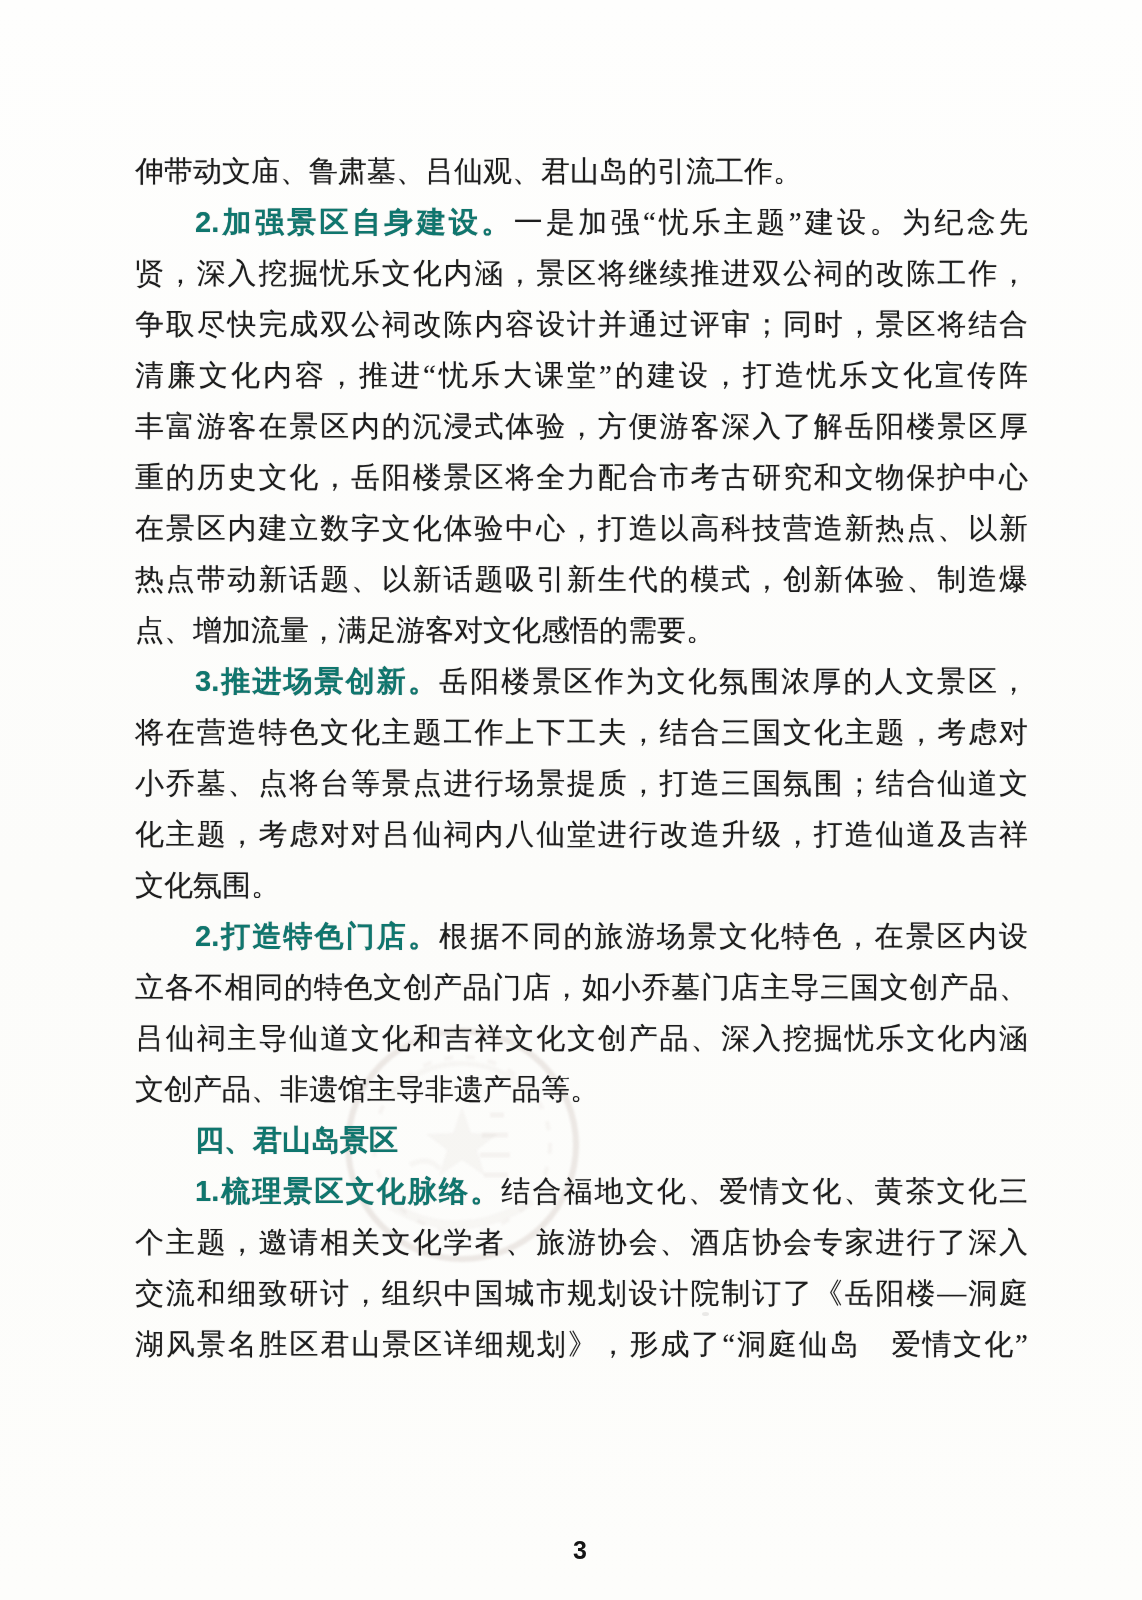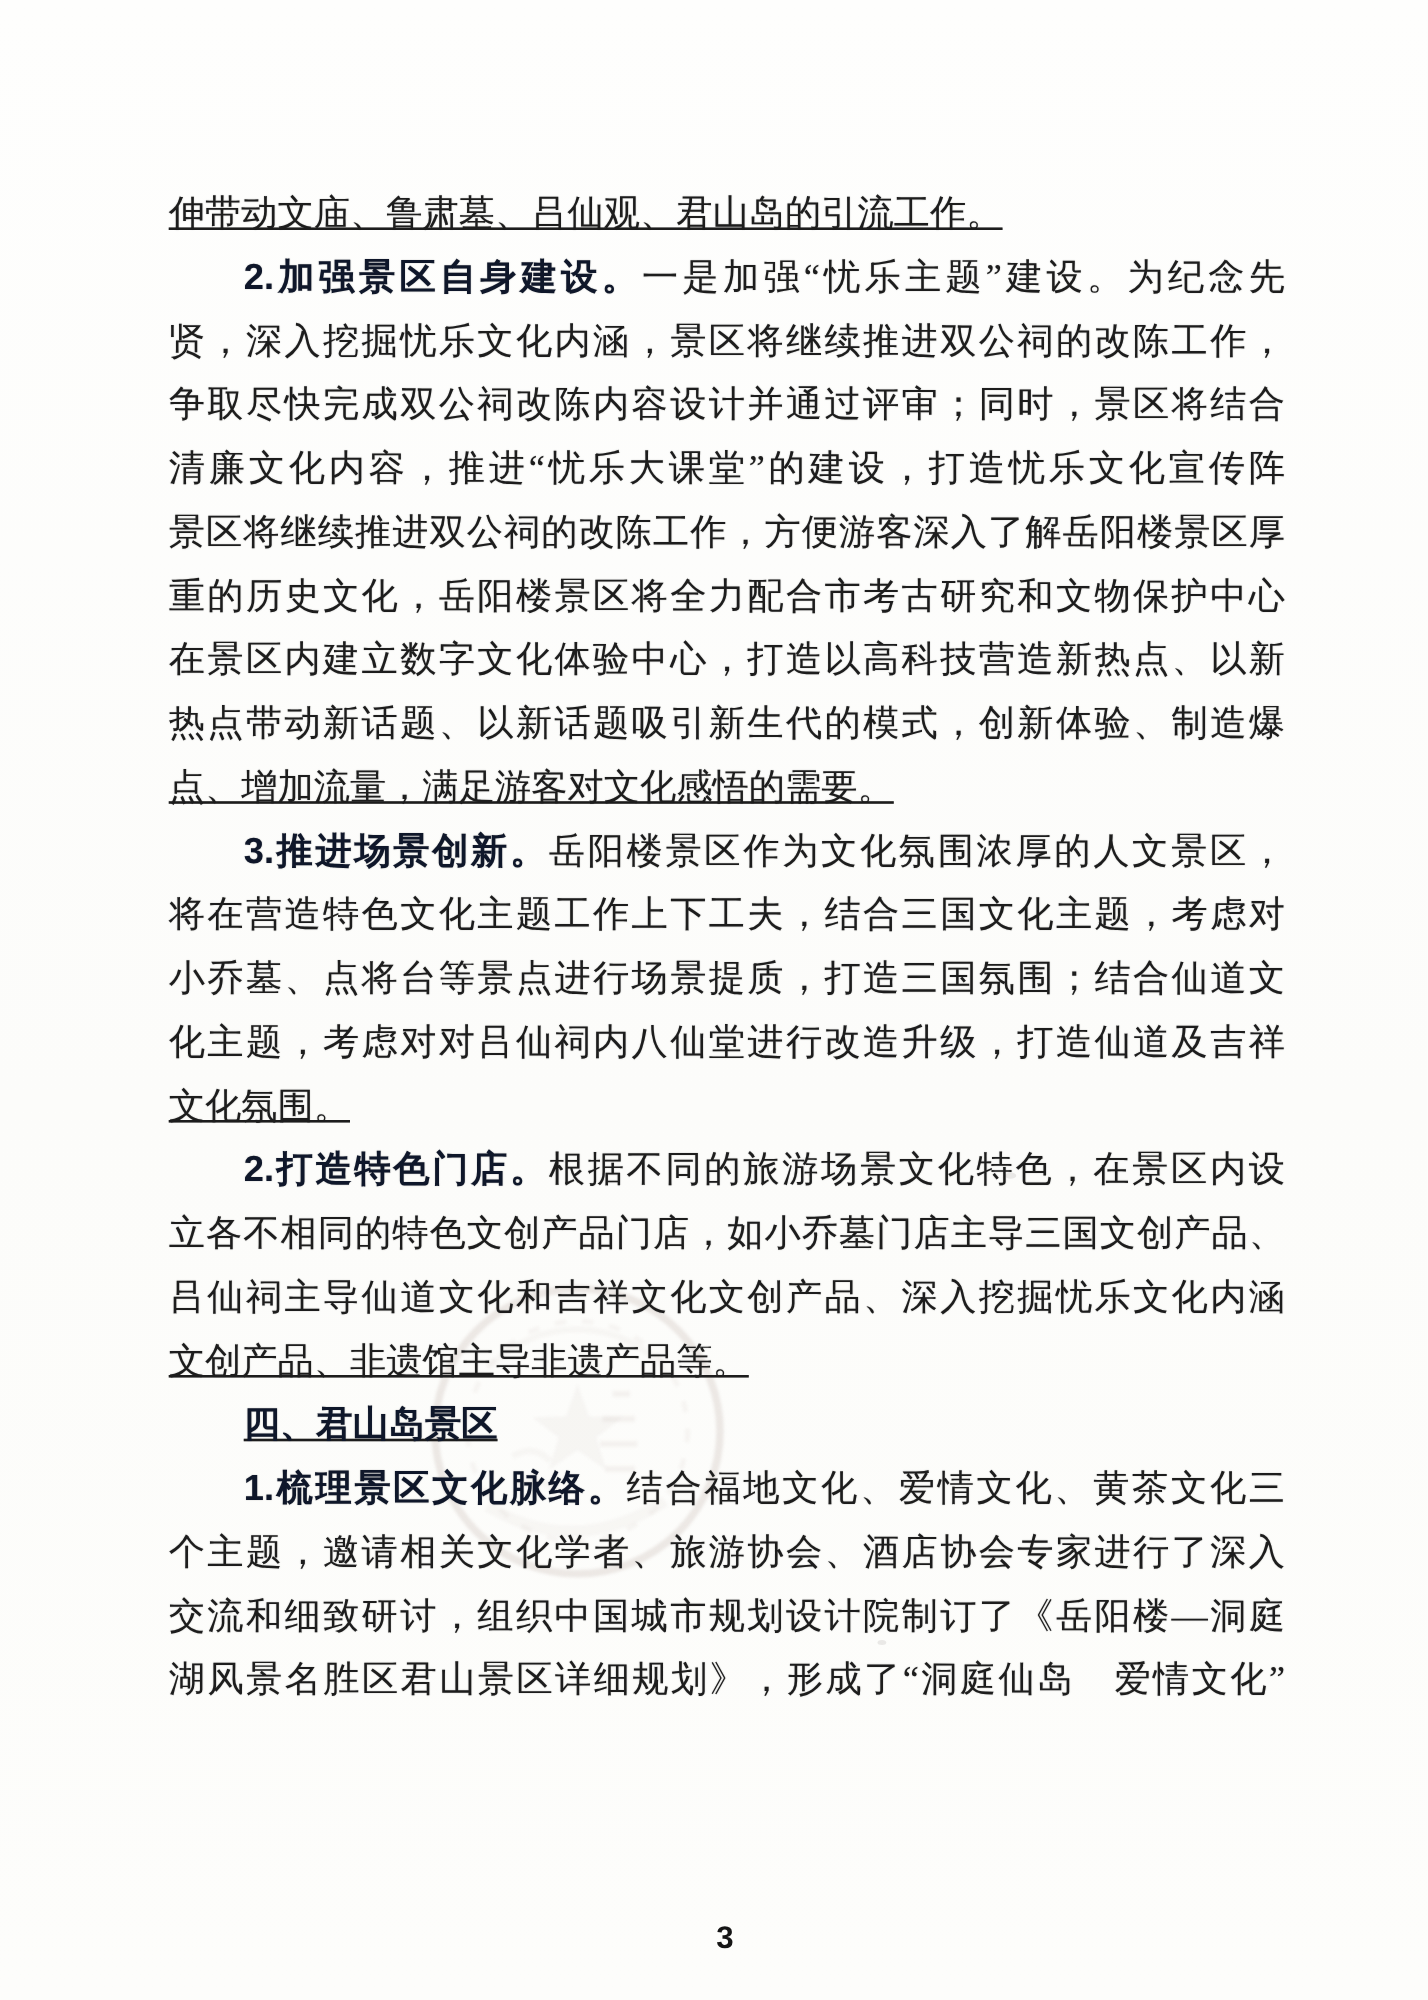--- a/index.html
+++ b/index.html
@@ -14,25 +14,25 @@
   }
   .textblock{
     position:absolute;left:135px;top:146px;width:893px;
   }
   .line{
     height:51px;line-height:51px;font-size:29px;color:#1d1d1d;
     white-space:nowrap;
     text-shadow:0 0 1px rgba(25,25,25,0.38);
   }
   .line.justify{text-align:justify;text-align-last:justify;}
-  .line.left{text-align:right;text-align-last:left;text-decoration:underline;}
+  .line.left{text-align:right;text-align-last:left;}
   .line.indent{text-indent:60px;}
   .seg{display:inline;}
   .seg.bold{
-    font-weight:700;color:#0f172a;
+    font-weight:700;color:#0f766e;
     font-family:"Liberation Sans","DejaVu Sans",sans-serif;
   }
   .page-number{
     position:absolute;left:0;top:1536px;width:1160px;text-align:center;
     font-size:25px;font-weight:700;color:#151515;
     font-family:"Liberation Sans","DejaVu Sans",sans-serif;
   }
   .seal{
     position:absolute;left:332px;top:1015px;width:260px;height:260px;
     filter:blur(1.3px);opacity:0.6;pointer-events:none;
@@ -63,21 +63,21 @@
   <div class="speckle" style="left:804px;top:938px;width:9px;height:5px;"></div>
   <div class="speckle" style="left:918px;top:932px;width:6px;height:4px;"></div>
   <div class="speckle" style="left:702px;top:1312px;width:7px;height:4px;"></div>
 
   <section class="textblock" id="textblock">
       <div class="line left"><span class="seg">伸带动文庙、鲁肃墓、吕仙观、君山岛的引流工作。</span></div>
       <div class="line justify indent"><span class="seg bold">2.加强景区自身建设。</span><span class="seg">一是加强“忧乐主题”建设。为纪念先</span></div>
       <div class="line justify"><span class="seg">贤，深入挖掘忧乐文化内涵，景区将继续推进双公祠的改陈工作，</span></div>
       <div class="line justify"><span class="seg">争取尽快完成双公祠改陈内容设计并通过评审；同时，景区将结合</span></div>
       <div class="line justify"><span class="seg">清廉文化内容，推进“忧乐大课堂”的建设，打造忧乐文化宣传阵</span></div>
-      <div class="line justify"><span class="seg">景区将继续推进双公祠的改陈工作，方便游客深入了解岳阳楼景区厚</span></div>
+      <div class="line justify"><span class="seg">丰富游客在景区内的沉浸式体验，方便游客深入了解岳阳楼景区厚</span></div>
       <div class="line justify"><span class="seg">重的历史文化，岳阳楼景区将全力配合市考古研究和文物保护中心</span></div>
       <div class="line justify"><span class="seg">在景区内建立数字文化体验中心，打造以高科技营造新热点、以新</span></div>
       <div class="line justify"><span class="seg">热点带动新话题、以新话题吸引新生代的模式，创新体验、制造爆</span></div>
       <div class="line left"><span class="seg">点、增加流量，满足游客对文化感悟的需要。</span></div>
       <div class="line justify indent"><span class="seg bold">3.推进场景创新。</span><span class="seg">岳阳楼景区作为文化氛围浓厚的人文景区，</span></div>
       <div class="line justify"><span class="seg">将在营造特色文化主题工作上下工夫，结合三国文化主题，考虑对</span></div>
       <div class="line justify"><span class="seg">小乔墓、点将台等景点进行场景提质，打造三国氛围；结合仙道文</span></div>
       <div class="line justify"><span class="seg">化主题，考虑对对吕仙祠内八仙堂进行改造升级，打造仙道及吉祥</span></div>
       <div class="line left"><span class="seg">文化氛围。</span></div>
       <div class="line justify indent"><span class="seg bold">2.打造特色门店。</span><span class="seg">根据不同的旅游场景文化特色，在景区内设</span></div>

